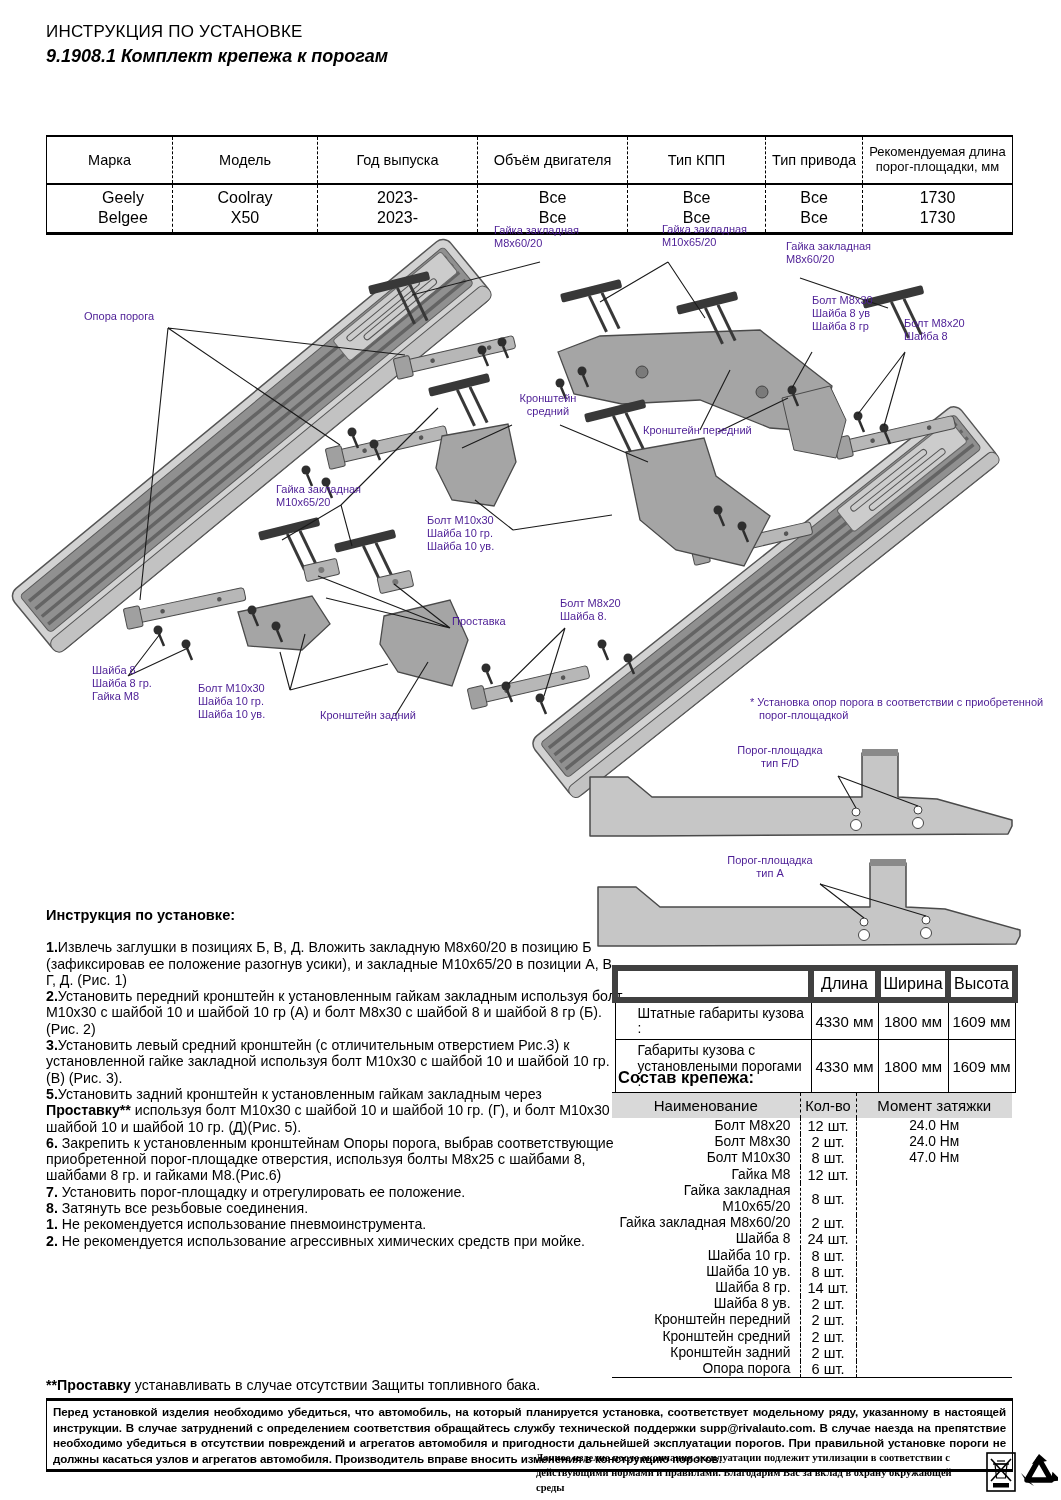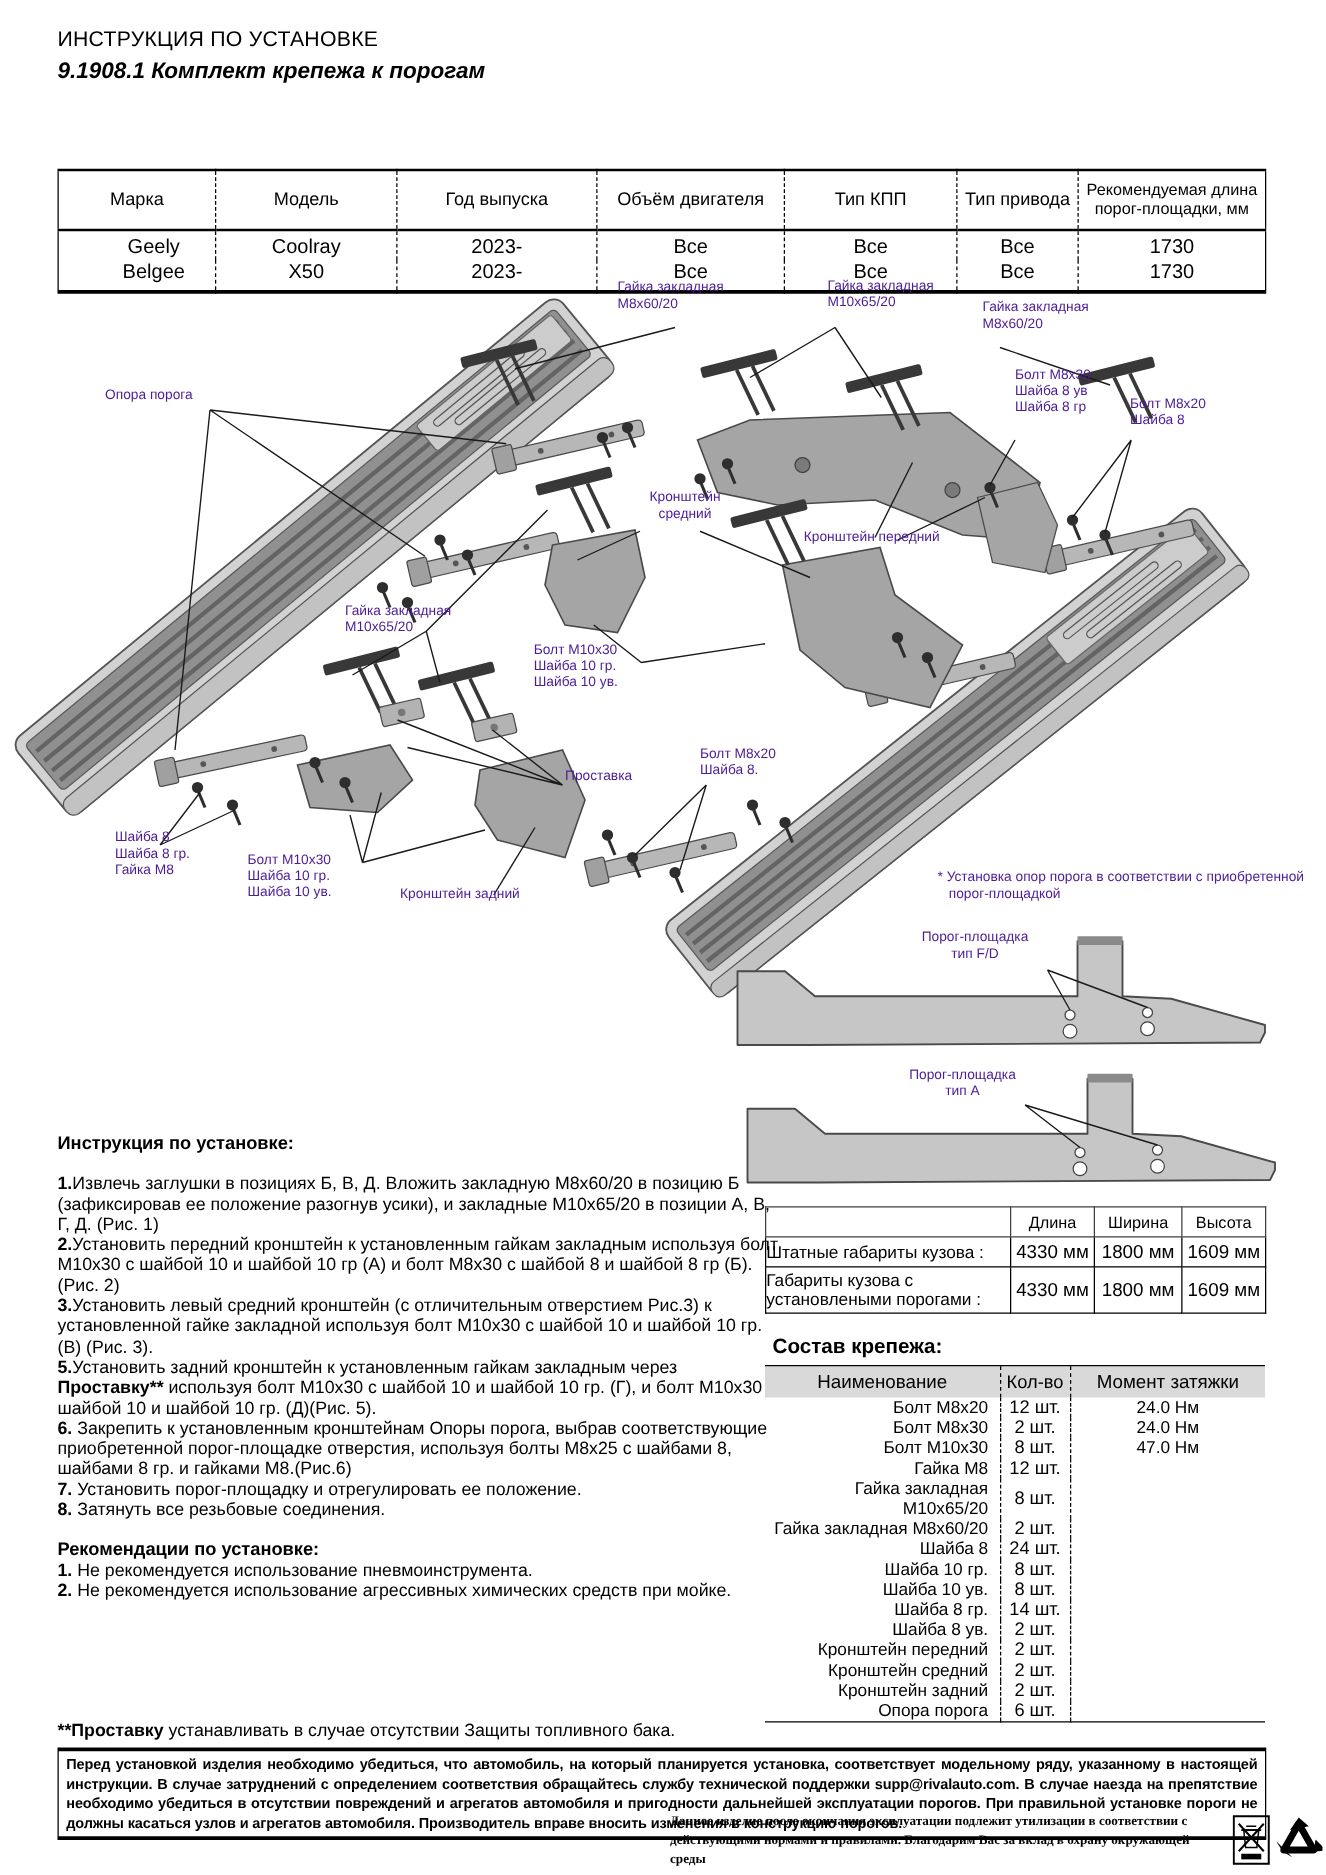--- a/index.html
+++ b/index.html
@@ -23,23 +23,23 @@
   .dlabel{position:absolute;font-size:11px;line-height:1.16;white-space:pre-line;color:#4c1d95;}
   .ctr{text-align:center;}
   .hang{text-indent:-9px;padding-left:9px;}
   
   .ins-block{width:580px;font-size:14.2px;line-height:16.3px;}
   .ins-title{font-weight:bold;font-size:14.6px;margin:0 0 16px 0;}
   .ins{margin:0;}
   .rec-title{font-weight:bold;font-size:14.6px;margin:16px 0 0 0;}
   
   .dt{width:400px;border:1.5px solid #000;table-layout:fixed;}
-  .dt th{font-weight:normal;font-size:13px;border:1px solid #404040;padding:4px 2px;}
+  .dt th{font-weight:normal;font-size:16px;border:6px solid #404040;padding:4px 2px;}
   .dt td{border:1px solid #000;font-size:15px;text-align:center;padding:3px 2px;}
-  .dt td.lbl{font-size:13.8px;text-align:left;padding-left:0;line-height:1.1;}
+  .dt td.lbl{font-size:13.8px;text-align:left;padding-left:22px;line-height:1.1;}
   
   .hw-title{font-weight:bold;font-size:16.5px;}
   .hw{width:400px;border-top:1.5px solid #000;border-bottom:1.5px solid #000;table-layout:fixed;}
   .hw th{font-weight:normal;font-size:15px;background:#d9d9d9;padding:4px 1px;}
   .hw td{font-size:13.8px;line-height:16.2px;padding:0 1px;}
   .hw .nm{text-align:right;padding-right:9px;}
   .hw .qt{text-align:center;border-left:1px dashed #000;border-right:1px dashed #000;font-size:14.6px;}
   .hw .tq{text-align:center;}
   
   .warnbox{width:967px;border-top:3px solid #000;border-bottom:3px solid #000;
@@ -281,21 +281,20 @@
 
   <div class="abs ins-block" style="left:46px;top:907px;">
     <p class="ins-title">Инструкция по установке:</p>
     <p class="ins"><b>1.</b><span>Извлечь заглушки в позициях Б, В, Д. Вложить закладную М8х60/20 в позицию Б (зафиксировав ее положение разогнув усики), и закладные М10х65/20 в позиции А, В, Г, Д. (Рис. 1)</span></p>
     <p class="ins"><b>2.</b><span>Установить передний кронштейн к установленным гайкам закладным используя болт М10х30 с шайбой 10 и шайбой 10 гр (А) и болт М8х30 с шайбой 8 и шайбой 8 гр (Б).(Рис. 2)</span></p>
     <p class="ins"><b>3.</b><span>Установить левый средний кронштейн (с отличительным отверстием Рис.3) к установленной гайке закладной используя болт М10х30 с шайбой 10 и шайбой 10 гр. (В) (Рис. 3).</span></p>
     <p class="ins"><b>5.</b><span>Установить задний кронштейн к установленным гайкам закладным через </span><b>Проставку**</b><span> используя болт М10х30 с шайбой 10 и шайбой 10 гр. (Г), и болт М10х30 с шайбой 10 и шайбой 10 гр. (Д)(Рис. 5).</span></p>
     <p class="ins"><b>6.</b><span> Закрепить к установленным кронштейнам Опоры порога, выбрав соответствующие приобретенной порог-площадке отверстия, используя болты М8х25 с шайбами 8, шайбами 8 гр. и гайками М8.(Рис.6)</span></p>
     <p class="ins"><b>7.</b><span> Установить порог-площадку и отрегулировать ее положение.</span></p>
     <p class="ins"><b>8.</b><span> Затянуть все резьбовые соединения.</span></p>
-    <p class="rec-title">Рекомендации по установке:</p>
     <p class="ins"><b>1.</b><span> Не рекомендуется использование пневмоинструмента.</span></p>
     <p class="ins"><b>2.</b><span> Не рекомендуется использование агрессивных химических средств при мойке.</span></p>
   </div>
 
   <div class="abs" style="left:46px;top:1377px;font-size:14.2px;">
     <b>**Проставку</b><span> устанавливать в случае отсутствии Защиты топливного бака.</span>
   </div>
 
   <table class="dt abs" style="left:612px;top:965px;">
     <colgroup>

